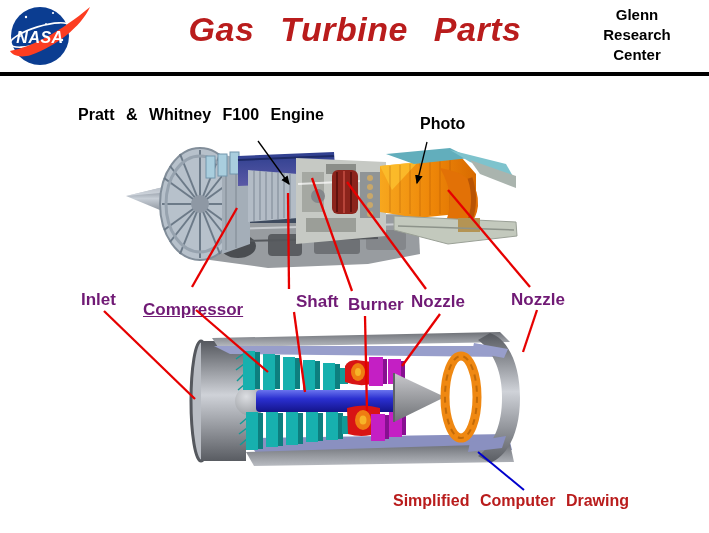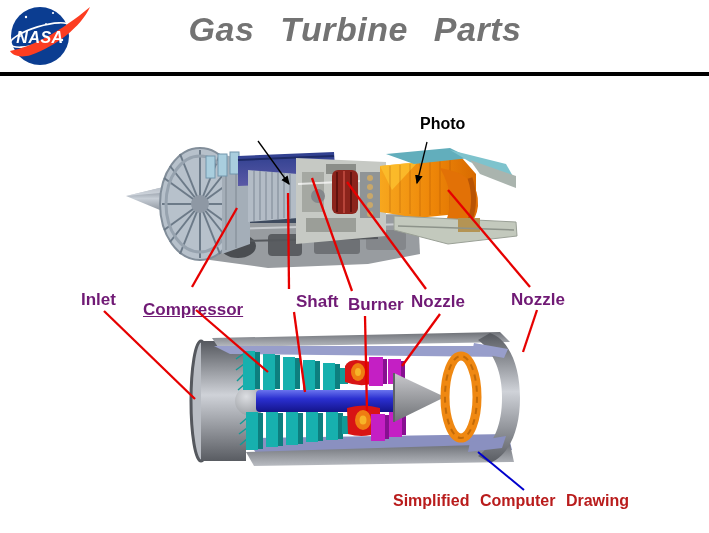--- a/index.html
+++ b/index.html
@@ -3,21 +3,21 @@
 <meta charset="utf-8">
 <style>
   html,body{margin:0;padding:0;background:#ffffff;}
   .page{
     position:relative;width:709px;height:533px;background:#ffffff;overflow:hidden;
     font-family:"Liberation Sans",sans-serif;
   }
   .abs{position:absolute;}
   .page-title{
     left:150px;top:10px;width:410px;text-align:center;
-    font-size:34px;font-weight:bold;font-style:italic;color:#737373;
+    font-size:34px;font-weight:bold;font-style:italic;color:#b91c1c;
     word-spacing:16px;letter-spacing:0.5px;white-space:nowrap;
   }
   .org-block{
     right:16px;top:5px;width:112px;text-align:center;
     font-size:15px;font-weight:bold;color:#000;line-height:20px;
   }
   .header-rule{left:0;top:72px;width:709px;height:4px;background:#000;}
   .engine-label{
     left:78px;top:106px;font-size:16px;font-weight:bold;color:#000;
     word-spacing:7px;white-space:nowrap;
@@ -47,22 +47,28 @@
         <circle cx="21" cy="50" r="1.1"></circle>
       <circle cx="38" cy="22" r="0.9"></circle>
         <circle cx="12" cy="34" r="0.9"></circle>
     </g>
     <ellipse cx="32" cy="33" rx="31" ry="8.5" fill="none" stroke="#ffffff" stroke-width="1.6" transform="rotate(-17 32 33)"></ellipse>
     <path d="M2,49 C24,45 52,30 82,5 C73,25 48,44 23,53 C13,56 5,54 2,49 Z" fill="#fc3d21"></path>
     <text x="32" y="41" text-anchor="middle" font-size="16" font-weight="bold" font-style="italic" fill="#ffffff" letter-spacing="0.5" font-family="Liberation Sans, sans-serif">NASA</text>
   </svg>
 
   <div class="abs page-title">Gas Turbine Parts</div>
+  <div class="abs org-block">
+    <div>Glenn</div>
+    <div>Research</div>
+    <div>Center</div>
+  </div>
   <div class="abs header-rule"></div>
 
+  <div class="abs engine-label">Pratt &amp; Whitney F100 Engine</div>
   <div class="abs photo-caption">Photo</div>
 
   <svg class="abs" style="left:118px;top:138px;" width="402" height="134" viewBox="0 0 402 134" aria-hidden="true">
     <defs>
       <linearGradient id="pg-metal" x1="0" y1="0" x2="0" y2="1">
         <stop offset="0" stop-color="#6d7682"></stop>
           <stop offset="0.45" stop-color="#c7ced6"></stop>
         <stop offset="1" stop-color="#7b828c"></stop>
       </linearGradient>
       <linearGradient id="pg-orange" x1="0" y1="0" x2="1" y2="0">

